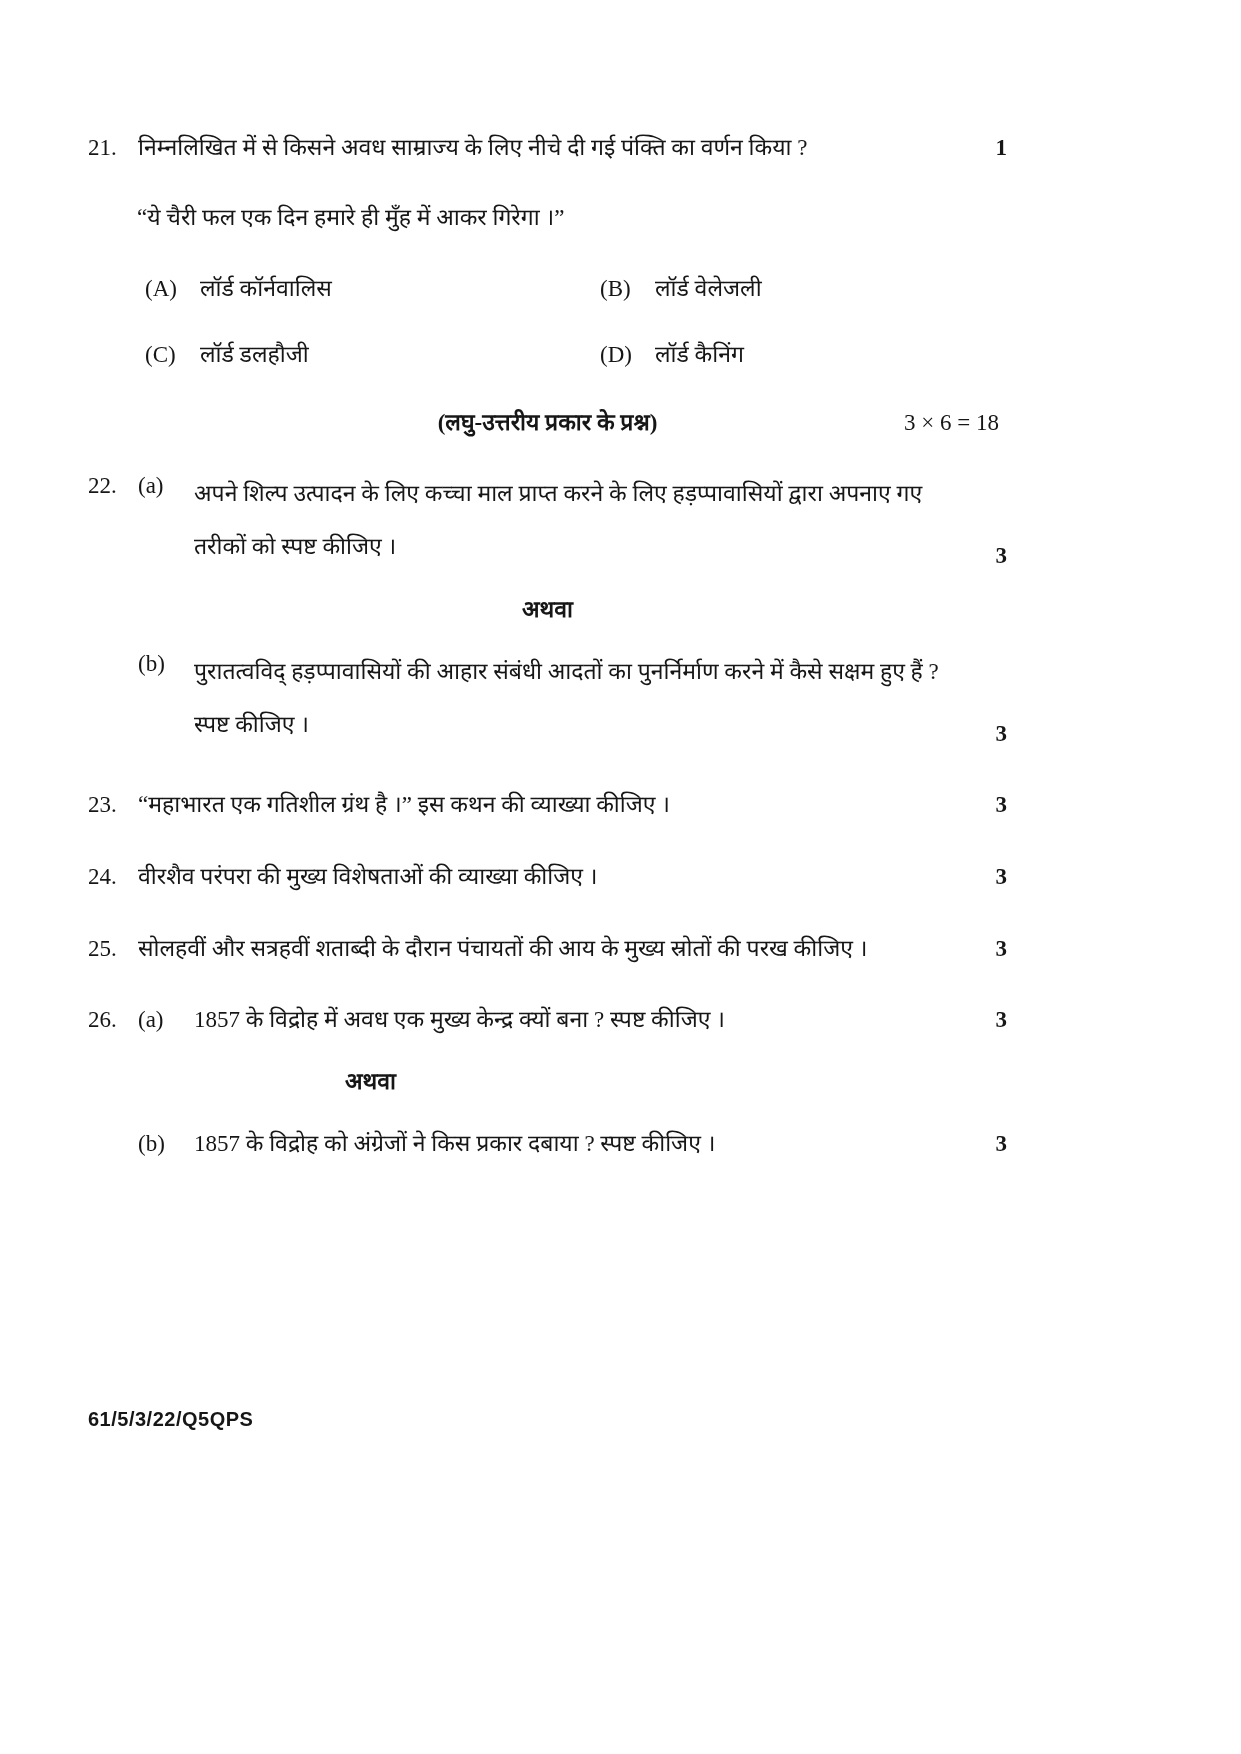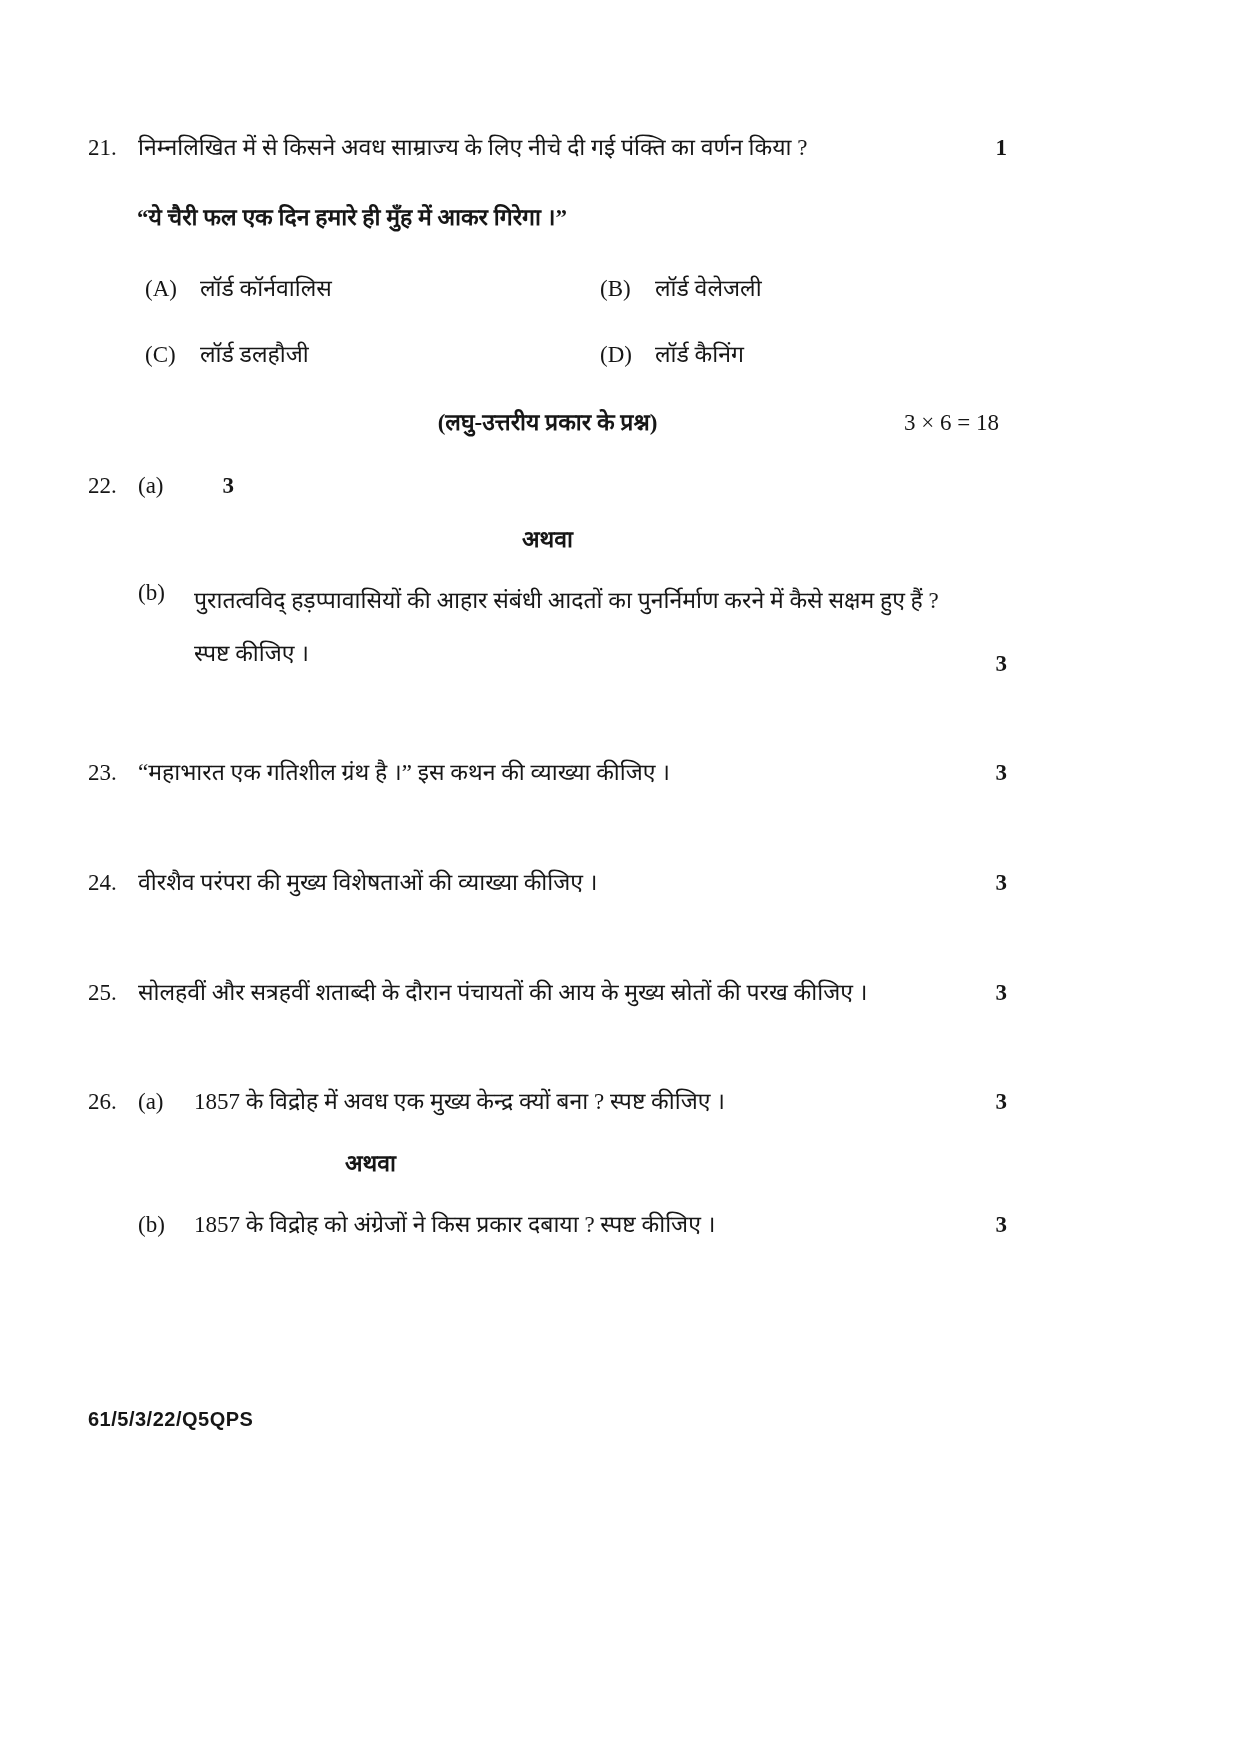--- a/index.html
+++ b/index.html
@@ -33,21 +33,20 @@
     width: 40px;
     text-align: right;
     font-weight: bold;
     align-self: flex-start;
     line-height: 1.55;
   }
   .q-marks.marks-bottom { align-self: flex-end; }
   .quote {
     margin: 34px 0 0 49px;
     line-height: 1.55;
-    font-weight: bold;
   }
   .options { margin-top: 36px; }
   .opt-row {
     display: flex;
     margin-left: 57px;
     margin-top: 30px;
   }
   .opt-row:first-child { margin-top: 0; }
   .opt { display: flex; line-height: 1.55; }
   .opt-left { width: 455px; flex: 0 0 455px; }
@@ -78,21 +77,21 @@
     text-align: center;
     font-weight: bold;
     margin: 18px 0;
     line-height: 1.55;
   }
   .or-left {
     margin: 26px 0 26px 257px;
     font-weight: bold;
     line-height: 1.55;
   }
-  .gap-lg { margin-top: 74px; }
+  .gap-lg { margin-top: 36px; }
   .footer {
     position: absolute;
     left: 88px;
     right: 234px;
     top: 1404px;
     height: 60px;
   }
   .footer-code {
     position: absolute;
     left: 0;
@@ -155,20 +154,21 @@
 
 
   <div class="subtitle-row">
     <div class="subtitle">(लघु-उत्तरीय प्रकार के प्रश्न)</div>
     <div class="scheme">3 × 6 = 18</div>
   </div>
 
   <div class="q-row gap-q22">
     <div class="q-num">22.</div>
     <div class="q-sub">(a)</div>
+    <div class="q-text multiline">अपने शिल्प उत्पादन के लिए कच्चा माल प्राप्त करने के लिए हड़प्पावासियों द्वारा अपनाए गए तरीकों को स्पष्ट कीजिए ।</div>
     <div class="q-marks marks-bottom">3</div>
   </div>
 
   <div class="or-center">अथवा</div>
 
   <div class="q-row">
     <div class="q-num"></div>
     <div class="q-sub">(b)</div>
     <div class="q-text multiline">पुरातत्वविद् हड़प्पावासियों की आहार संबंधी आदतों का पुनर्निर्माण करने में कैसे सक्षम हुए हैं ? स्पष्ट कीजिए ।</div>
     <div class="q-marks marks-bottom">3</div>

